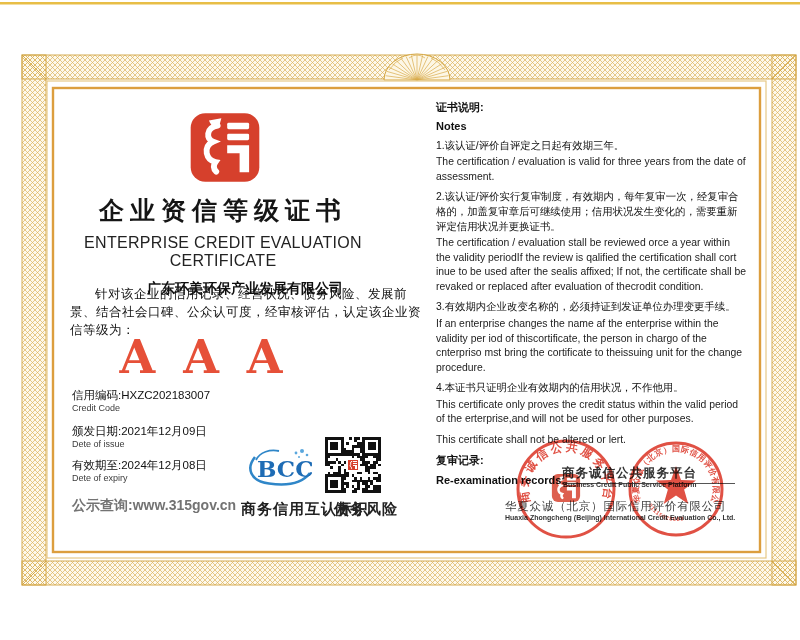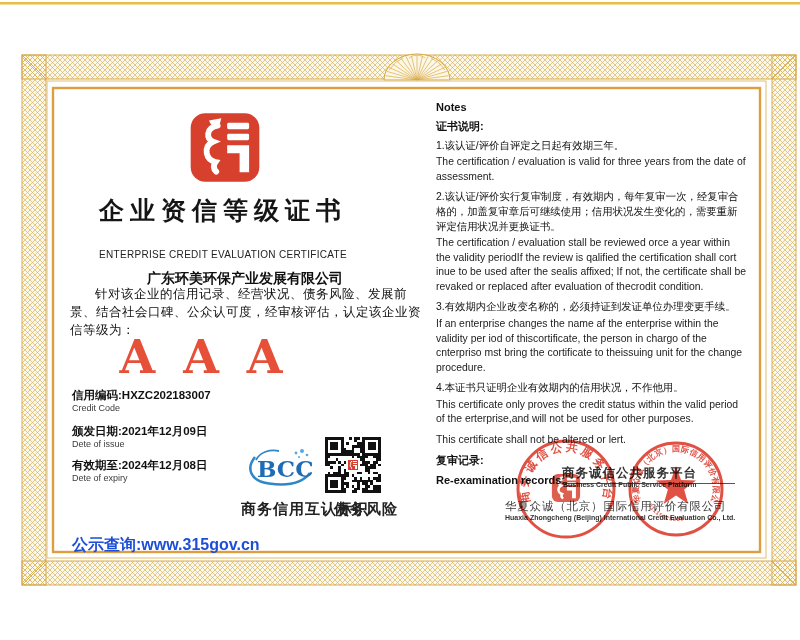--- a/index.html
+++ b/index.html
@@ -7,32 +7,32 @@
         font-family:"Liberation Sans",sans-serif;color:#1a1a1a;}
   svg{display:block;}
   .abs{position:absolute;}
   .border-svg{position:absolute;left:0;top:0;width:800px;height:640px;}
   .seals-svg{position:absolute;left:0;top:0;width:800px;height:640px;mix-blend-mode:multiply;}
 
   .logo{position:absolute;left:187px;top:111px;width:76px;height:73px;}
 
   .headblock{position:absolute;left:56px;top:194px;width:334px;text-align:center;}
   .cert-title{font-family:"DejaVu Serif",serif;font-weight:bold;font-size:25px;letter-spacing:6px;color:#151515;}
-  .cert-title-en{margin-top:22px;font-size:10px;letter-spacing:0.3px;color:#222;}
+  .cert-title-en{margin-top:7px;font-size:16px;letter-spacing:0.3px;color:#222;}
   .company{margin-top:10px;font-size:14px;font-weight:bold;color:#101010;padding-left:44px;}
   .uscc{margin-top:6px;font-size:10px;color:#222;}
 
   .statement{position:absolute;left:70px;top:286px;width:352px;font-size:12.5px;line-height:1.42;
              letter-spacing:0.5px;text-indent:2em;color:#111;}
   .rating{position:absolute;left:62px;top:330px;width:306px;text-align:center;
           font-family:"DejaVu Serif",serif;font-weight:bold;font-size:46px;color:#e65038;letter-spacing:28px;}
 
-  .f-cn{font-size:11.5px;font-weight:bold;color:#111;}
+  .f-cn{font-size:11.5px;font-weight:normal;color:#111;}
   .f-en{font-size:9px;color:#3c3c3c;}
-  .f-q{font-size:16px;font-weight:bold;color:#1d4ed8;margin-top:38px;}
+  .f-q{font-size:14px;font-weight:bold;color:#737373;}
 
   .mark-label{position:absolute;font-size:15px;font-weight:bold;letter-spacing:1px;color:#222;}
   .bcc{position:absolute;left:246px;top:446px;width:66px;height:44px;}
   .qr{position:absolute;left:325px;top:437px;width:56px;height:56px;}
 
   .notes{position:absolute;left:436px;top:100px;width:311px;font-size:10.4px;line-height:1.4;color:#222;}
   .notes .t{font-weight:bold;font-size:11px;margin:0 0 4px;color:#111;}
   .notes p{margin:0 0 6px;}
   .notes p.cn{margin:0 0 2px;color:#111;}
   .reexam{margin-top:14px;}
@@ -300,22 +300,22 @@
         <rect x="2" y="16" width="3" height="3"></rect>
     </g>
     <g>
       <rect x="8" y="8" width="5" height="5" fill="#ffffff"></rect>
       <use href="#xing" xlink:href="#xing" transform="translate(8.35,8.35) scale(0.043)"></use>
     </g>
   </svg>
   <div class="mark-label" style="left:334px;top:500px">债务风险</div>
 
   <div class="notes">
+    <p class="t">证书说明:</p>
     <p class="t">Notes</p>
-    <p class="t">证书说明:</p>
     <p class="cn">1.该认证/评价自评定之日起有效期三年。</p>
     <p>The certification / evaluation is valid for three years from the date of assessment.</p>
     <p class="cn">2.该认证/评价实行复审制度，有效期内，每年复审一次，经复审合格的，加盖复审章后可继续使用；信用状况发生变化的，需要重新评定信用状况并更换证书。</p>
     <p>The certification / evaluation stall be reviewed orce a year within the validity periodIf the review is qalified the certification shall cort inue to be used after the sealis affixed; If not, the certificate shall be revaked or replaced after evaluation of thecrodit condition.</p>
     <p class="cn">3.有效期内企业改变名称的，必须持证到发证单位办理变更手续。</p>
     <p>If an enterprise changes the name af the enterprise within the validity per iod of thiscortificate, the person in chargo of the cnterpriso mst bring the cortificate to theissuing unit for the change procedure.</p>
     <p class="cn">4.本证书只证明企业有效期内的信用状况，不作他用。</p>
     <p>This certificate only proves the credit status within the valid period of the erterprise,and will not be used for other purposes.</p>
     <p>This certificate shall not be altered or lert.</p>
     <p class="t reexam">复审记录:</p>

